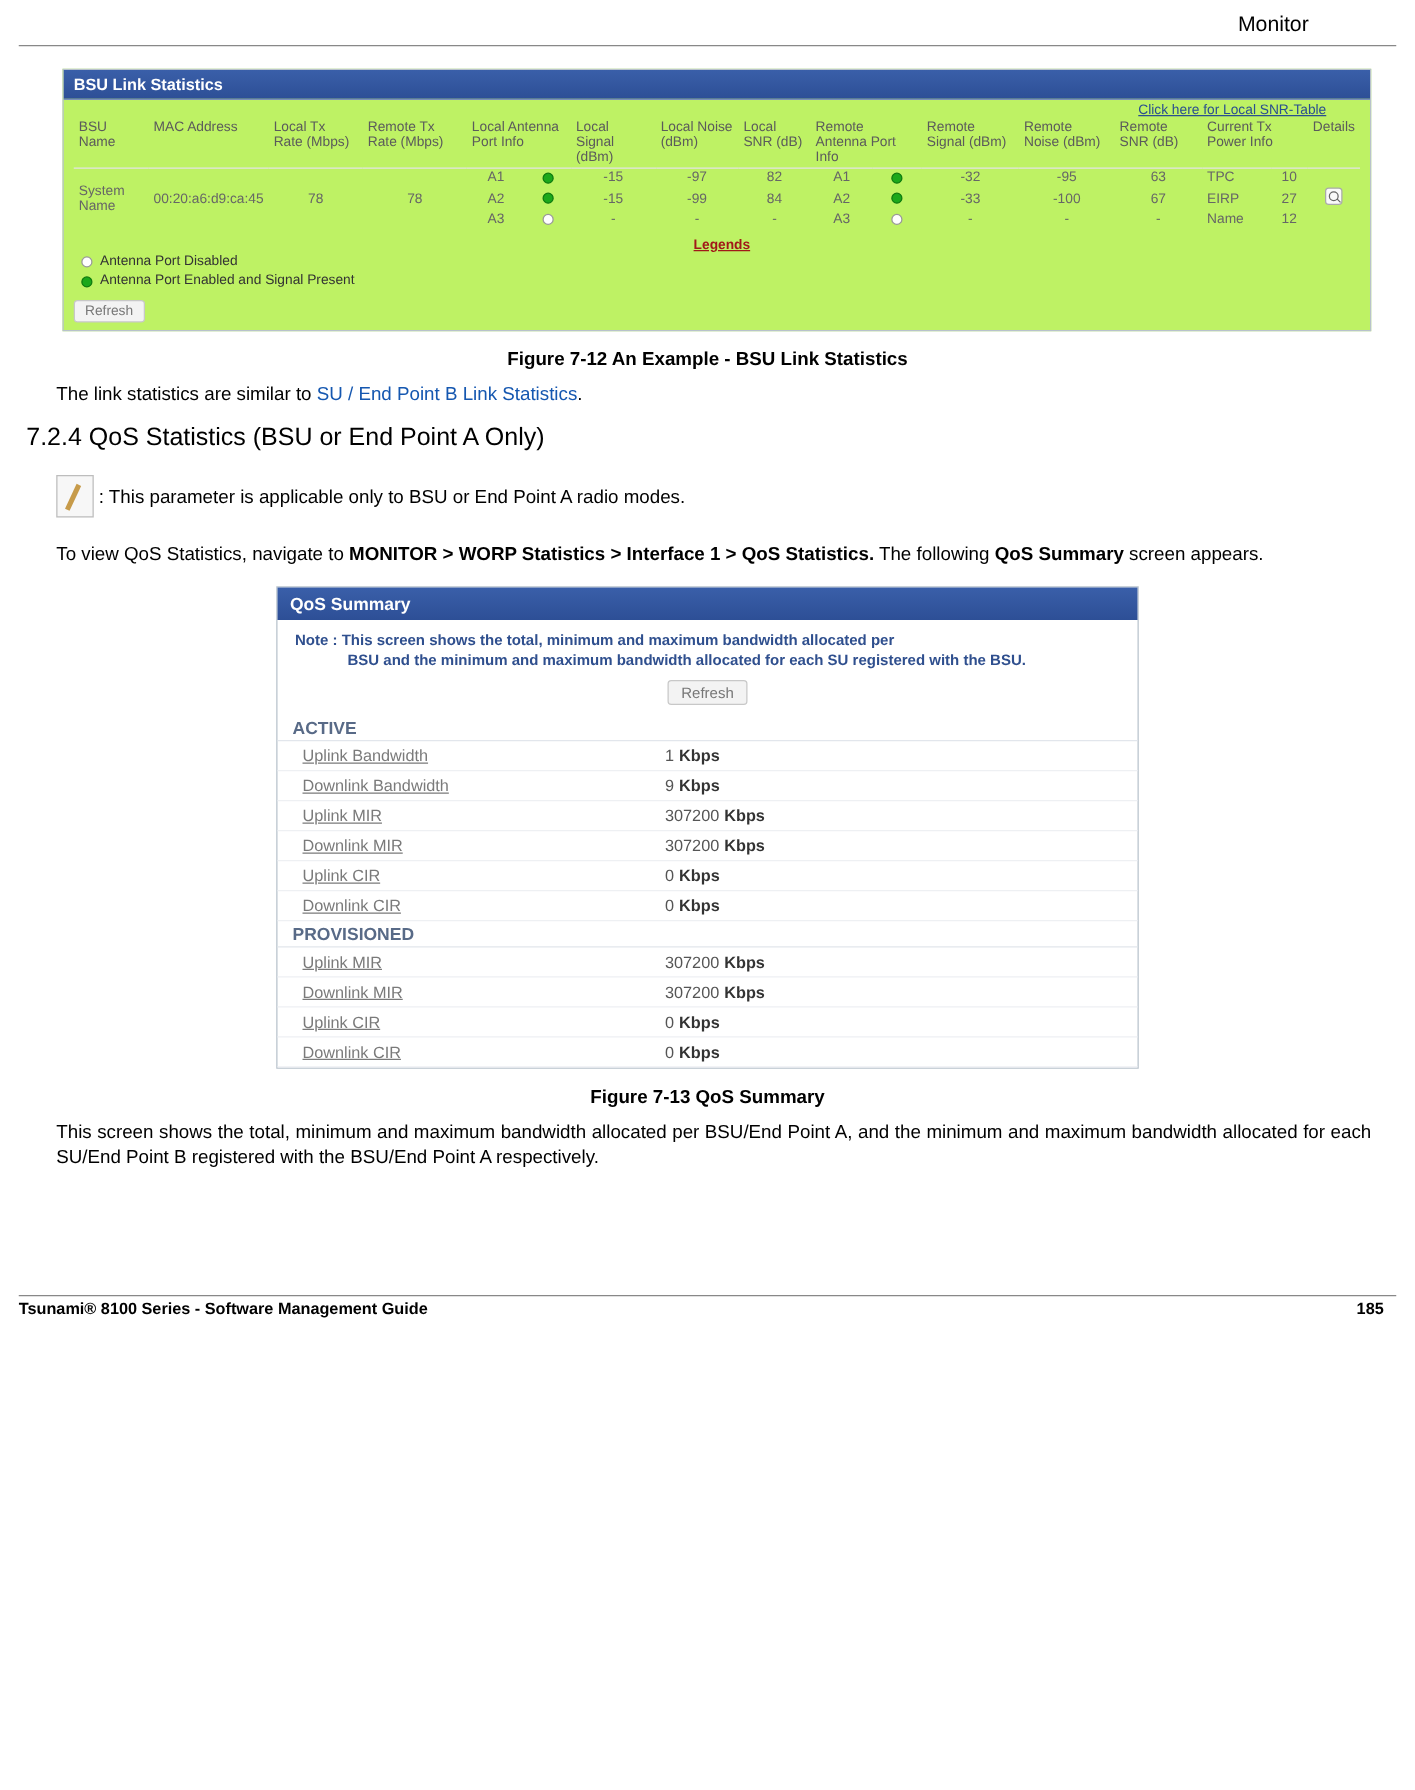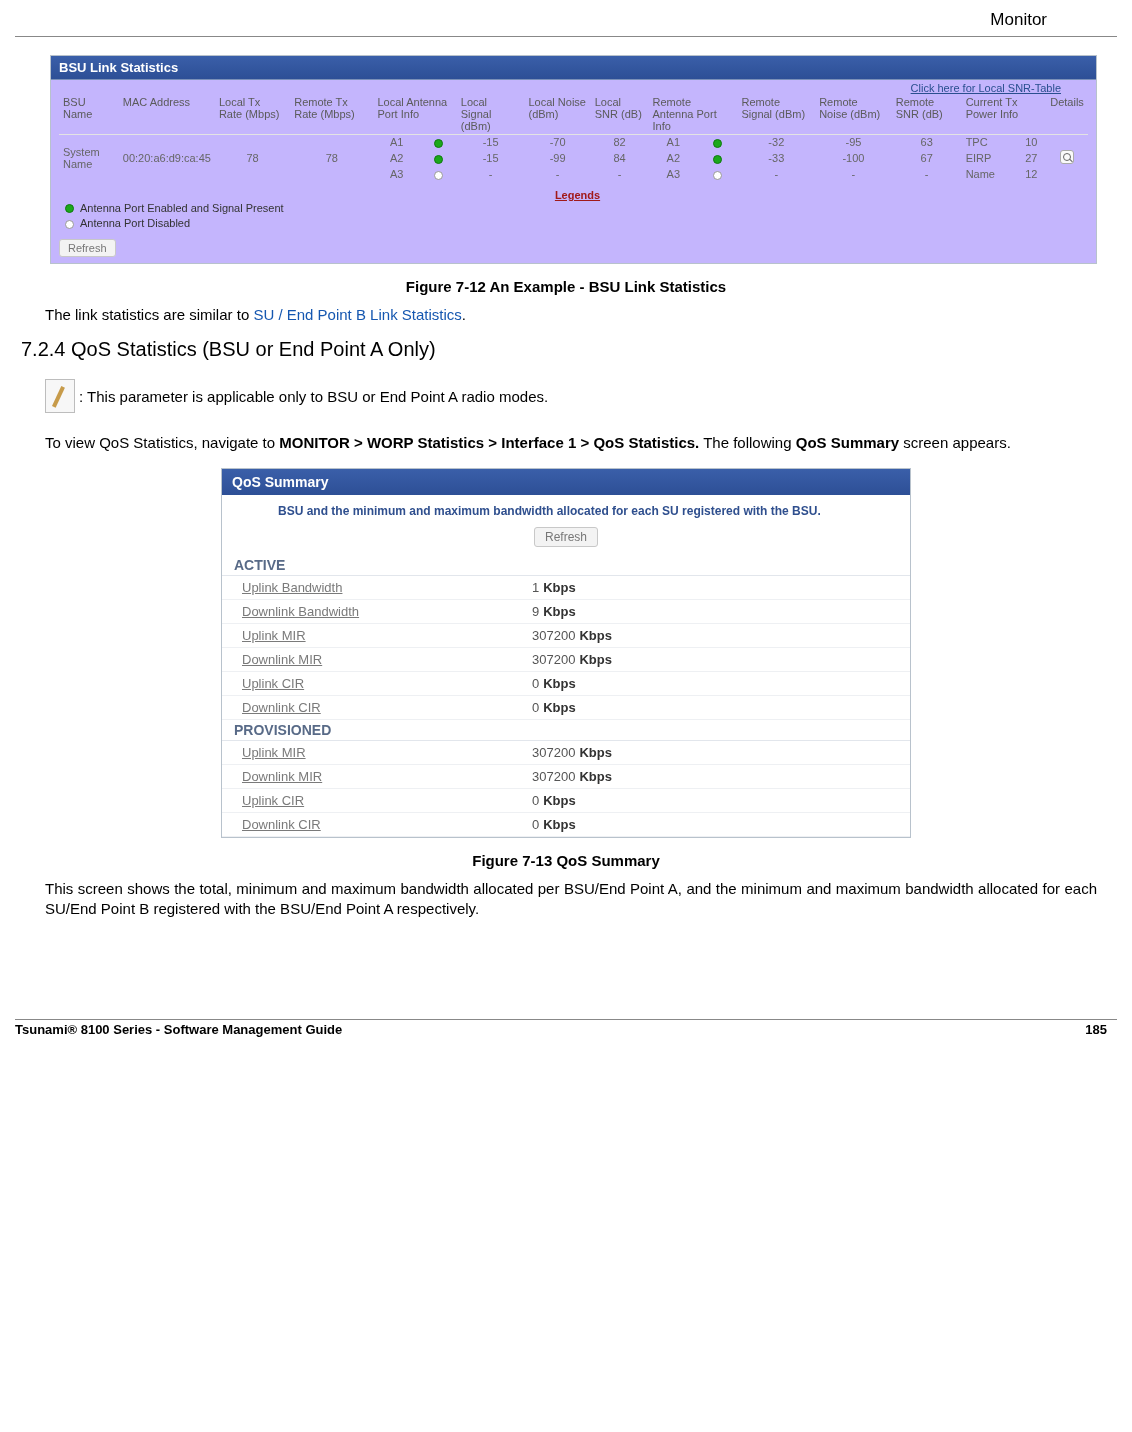--- a/index.html
+++ b/index.html
@@ -23,21 +23,21 @@
   }
   .top-rule {
     border: none;
     border-top: 1px solid #888;
     margin: 0 0 18px 0;
   }
   
   .panel {
     border: 1px solid #b8c2cc;
     margin: 0 20px 0 35px;
-    background: #c4b5fd;
+    background: #bef264;
   }
   .panel-title {
     background: linear-gradient(#3a5fa9, #2d4f96);
     color: #fff;
     font-weight: bold;
     font-size: 13px;
     padding: 4px 8px;
     border-bottom: 1px solid #7a90b8;
   }
   .snr-link-row {
@@ -274,21 +274,21 @@
         </thead>
         <tbody id="stats-body">
             <tr class="subrow">
               <td class="l" rowspan="3">System Name</td>
               <td class="l" rowspan="3">00:20:a6:d9:ca:45</td>
               <td rowspan="3">78</td>
               <td rowspan="3">78</td>
               <td>A1</td>
               <td><span class="dot green"></span></td>
               <td>-15</td>
-              <td>-70</td>
+              <td>-97</td>
               <td>82</td>
               <td>A1</td>
               <td><span class="dot green"></span></td>
               <td>-32</td>
               <td>-95</td>
               <td>63</td>
               <td class="l">TPC</td>
               <td>10</td>
               <td></td>
             </tr>
@@ -321,26 +321,26 @@
               <td class="l">Name</td>
               <td>12</td>
               <td></td>
             </tr>
           </tbody>
       </table>
     </div>
     <div class="legends">Legends</div>
     <div class="legend-list">
       <div class="row">
+          <span class="dot white"></span>
+          <span>Antenna Port Disabled</span>
+        </div>
+      <div class="row">
           <span class="dot green"></span>
           <span>Antenna Port Enabled and Signal Present</span>
-        </div>
-      <div class="row">
-          <span class="dot white"></span>
-          <span>Antenna Port Disabled</span>
         </div>
     </div>
     <button class="refresh-btn">Refresh</button>
   </div>
 
   <div class="fig-caption">Figure 7-12 An Example - BSU Link Statistics</div>
 
   <p class="body-para">
     <span>The link statistics are similar to </span><a class="link">SU / End Point B Link Statistics</a><span>.</span>
   </p>
@@ -352,20 +352,21 @@
     <span>: This parameter is applicable only to BSU or End Point A radio modes.</span>
   </div>
 
   <p class="body-para-just">
     <span>To view QoS Statistics, navigate to </span><b>MONITOR &gt; WORP Statistics &gt; Interface 1 &gt; QoS Statistics.</b><span> The following </span><b>QoS Summary</b><span> screen appears.</span>
   </p>
 
   <div class="qos-panel">
     <div class="qos-title">QoS Summary</div>
     <div class="qos-note">
+      <span>Note : This screen shows the total, minimum and maximum bandwidth allocated per</span>
       <span class="indent">BSU and the minimum and maximum bandwidth allocated for each SU registered with the BSU.</span>
     </div>
     <div class="qos-refresh-row">
       <button class="qos-refresh">Refresh</button>
     </div>
     <div class="qos-sec-head">ACTIVE</div>
     <div id="qos-active">
         <div class="qos-row">
           <span class="label">Uplink Bandwidth</span>
           <span class="val">1</span>

